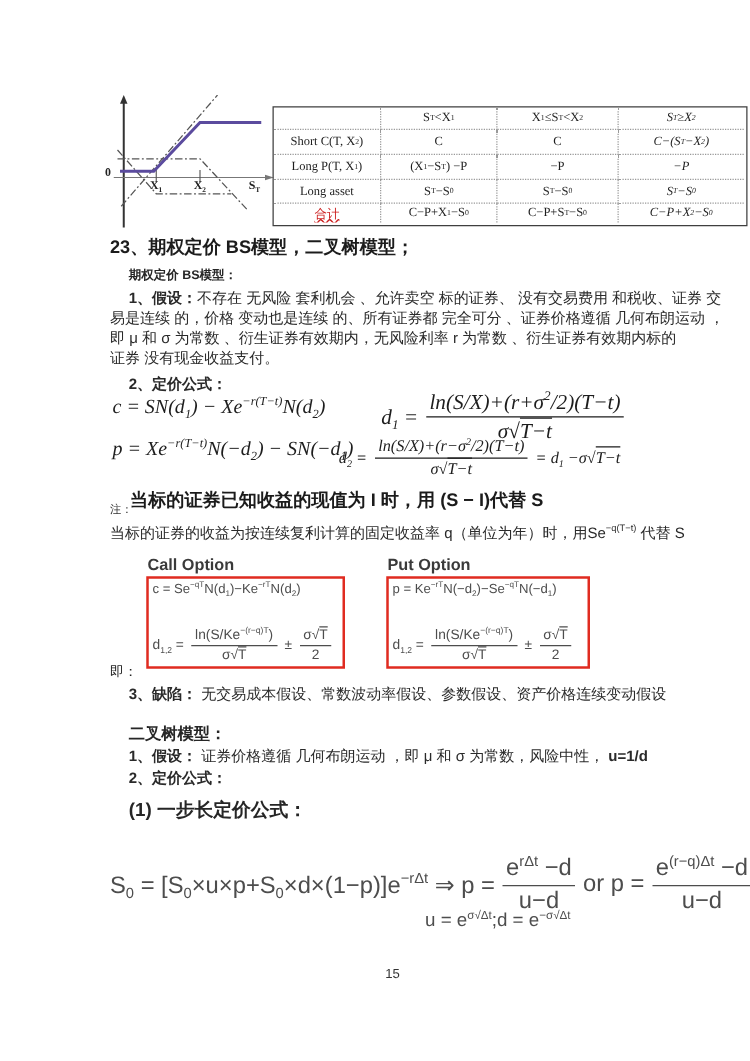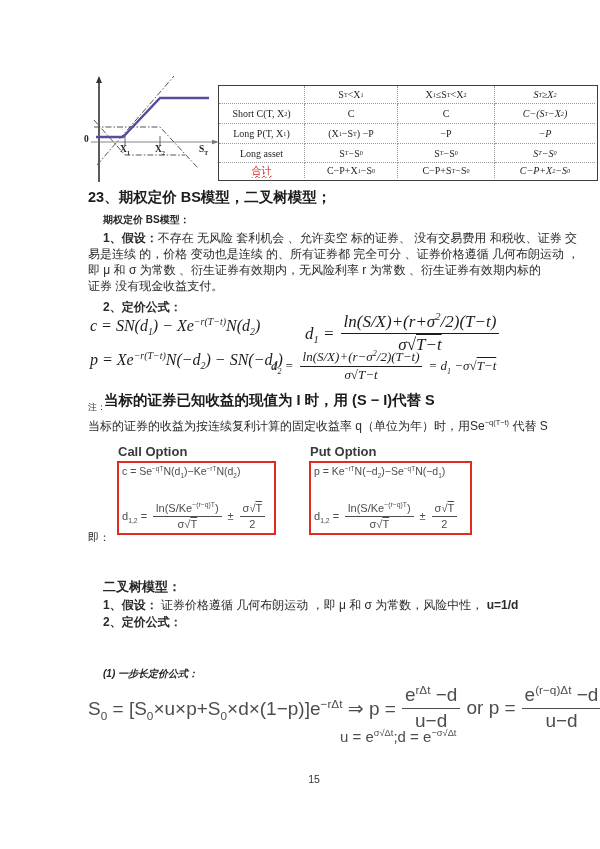--- a/index.html
+++ b/index.html
@@ -169,28 +169,31 @@
       <span>±</span>
       <span class="frac">
         <span class="num"><span>σ√</span><span class="ol">T</span></span>
         <span class="den">2</span>
       </span>
     </div>
   </div>
 
   <div class="abs" style="left:88px;top:530px;font-size:11px;">即：</div>
 
+  <div class="abs body-line" style="left:103px;top:547px;">
+    <span class="b">3、缺陷：</span><span>  无交易成本假设、常数波动率假设、参数假设、资产价格连续变动假设</span>
+  </div>
 
   <div class="abs h2" style="left:103px;top:578px;font-size:13px;">二叉树模型：</div>
   <div class="abs body-line" style="left:103px;top:597px;">
     <span class="b">1、假设：</span><span>  证券价格遵循  几何布朗运动  ，即   μ 和   σ   为常数，风险中性，   </span><span class="b">u=1/d</span>
   </div>
   <div class="abs body-line b" style="left:103px;top:614px;">2、定价公式：</div>
 
-  <div class="abs b" style="left:103px;top:667px;font-size:10px;font-style:italic;">(1)  一步长定价公式：</div>
+  <div class="abs b" style="left:103px;top:639px;font-size:15px;">(1)  一步长定价公式：</div>
 
   <div class="abs gmath eqrow" style="left:88px;top:683px;font-size:19px;">
     <span>S<sub>0</sub> = [S<sub>0</sub>×u×p+S<sub>0</sub>×d×(1−p)]e<sup>−rΔt</sup> ⇒ p =</span>
     <span class="frac">
       <span class="num">e<sup>rΔt</sup> −d</span>
       <span class="den">u−d</span>
     </span>
     <span>or p =</span>
     <span class="frac">
       <span class="num">e<sup>(r−q)Δt</sup> −d</span>

